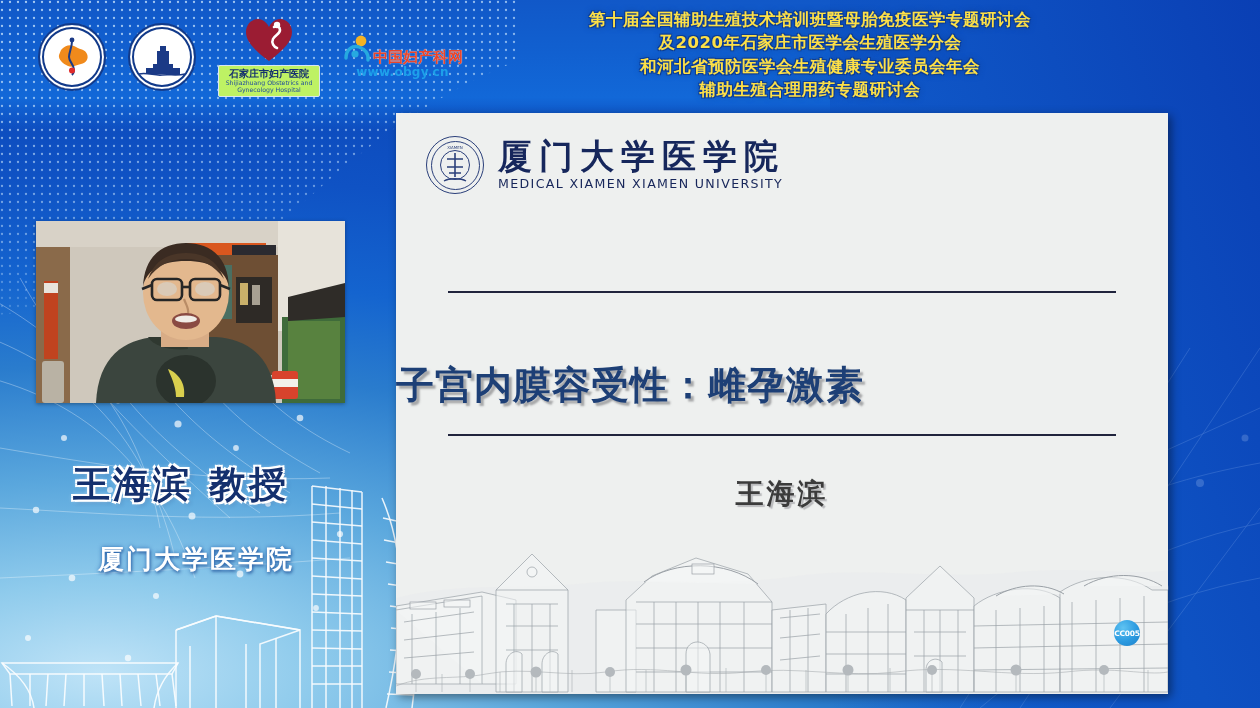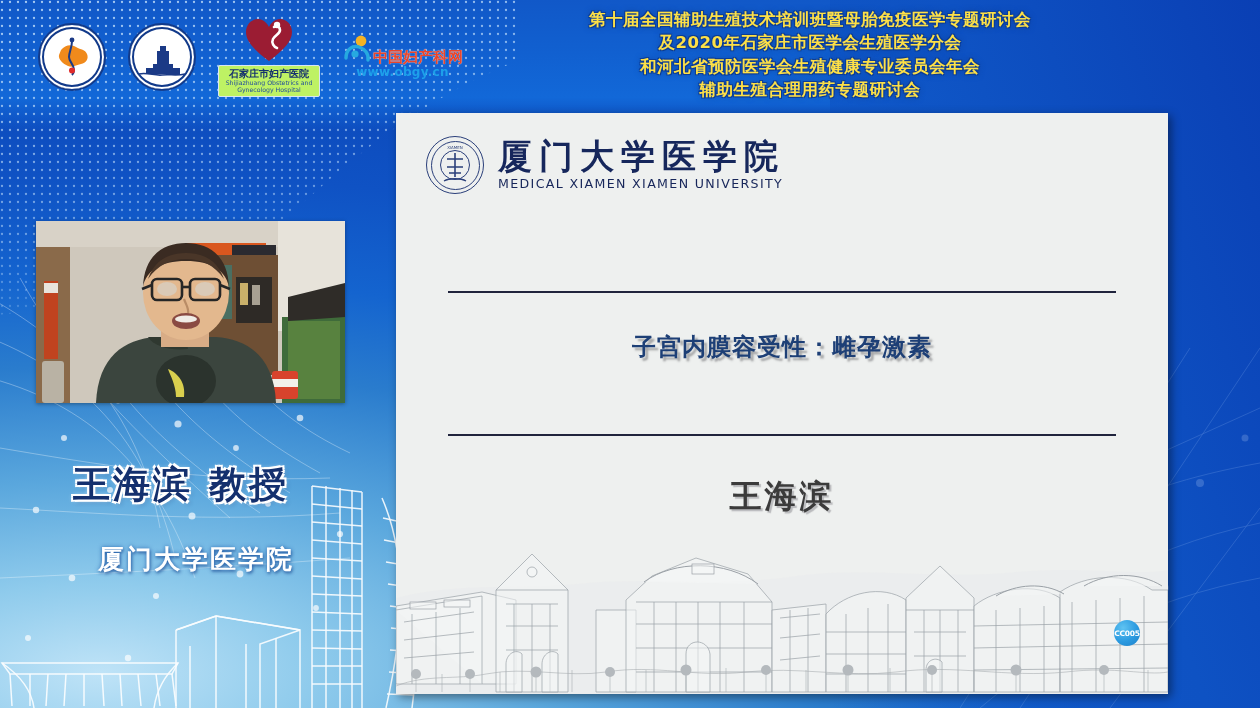--- a/index.html
+++ b/index.html
@@ -167,32 +167,32 @@
   }
 
   .rule {
     position: absolute; left: 52px; width: 668px; height: 0;
     border-top: 2.2px solid #20243d;
   }
   .rule-top { top: 178px; }
   .rule-bottom { top: 321px; }
 
   .slide-title {
-    position: absolute; left: 0; right: 0; top: 218px;
-    text-align: center;
-    font-size: 24px; font-weight: bold;
+    position: absolute; left: 0; right: 0; top: 247px;
+    text-align: left;
+    font-size: 38px; font-weight: bold;
     color: #1d3f76;
     letter-spacing: 1px;
     text-shadow: 3px 3px 2px rgba(105,105,110,.55);
     white-space: nowrap;
   }
   .slide-author {
     position: absolute; left: 0; right: 0; top: 362px;
     text-align: center;
-    font-size: 32px; font-weight: bold;
+    font-size: 28px; font-weight: bold;
     color: #3b3b3b;
     letter-spacing: 3px;
     text-shadow: 2px 2px 1px rgba(150,150,155,.6);
   }
 
   .campus { position: absolute; left: 0; right: 0; bottom: 0; height: 180px; }
   .badge {
     position: absolute; right: 28px; bottom: 48px;
     width: 26px; height: 26px; border-radius: 50%;
     background: radial-gradient(circle at 35% 30%, #5fc3f2 0%, #2b9ae0 55%, #1c7fc8 100%);

